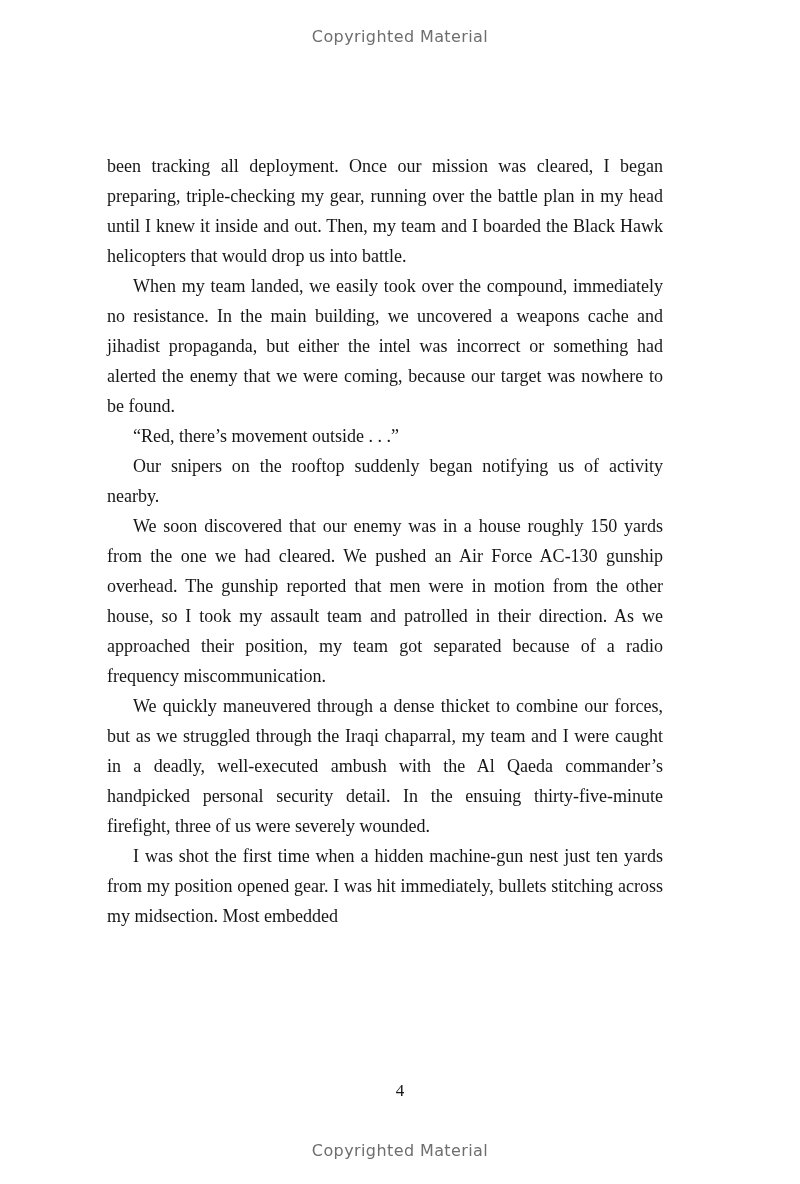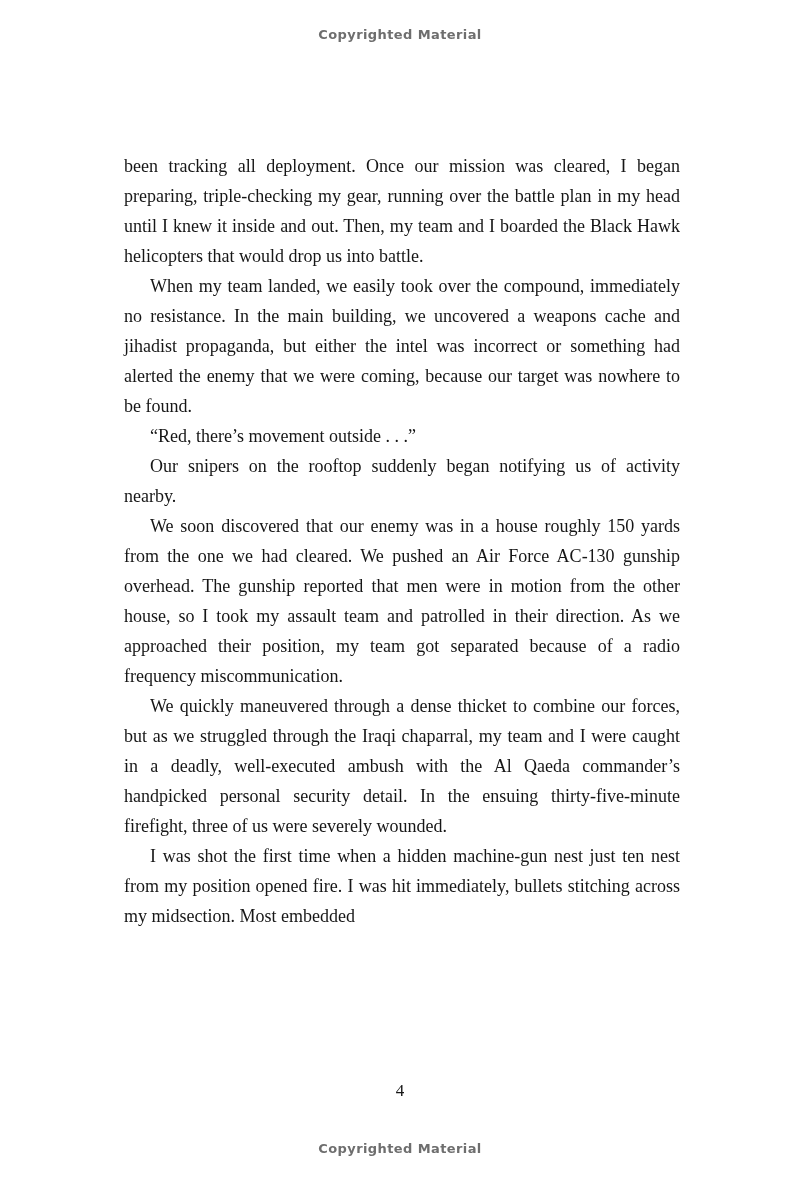--- a/index.html
+++ b/index.html
@@ -15,42 +15,42 @@
     overflow: hidden;
     font-family: "Liberation Serif", serif;
     color: #161616;
   }
   .copyright {
     position: absolute;
     left: 0;
     width: 100%;
     text-align: center;
     font-family: "DejaVu Sans", sans-serif;
-    font-size: 13px;
-    font-weight: bold;
+    font-size: 16px;
+    font-weight: normal;
     letter-spacing: 0.4px;
     color: #6e6e6e;
   }
   .copyright.top { top: 27px; }
   .copyright.bottom { top: 1141px; }
   .running-head {
     position: absolute;
     left: 0;
     top: 104px;
     width: 100%;
     text-align: center;
     font-family: "DejaVu Sans", sans-serif;
     font-weight: bold;
     font-size: 14px;
     letter-spacing: 5px;
     color: #111111;
   }
   .text-block {
     position: absolute;
-    left: 124px;
+    left: 107px;
     top: 151px;
     width: 556px;
     font-size: 18px;
     line-height: 30px;
     text-align: justify;
     text-justify: inter-word;
   }
   .para {
     margin: 0;
     padding: 0;
@@ -77,20 +77,20 @@
   <div class="copyright top">Copyrighted Material</div>
 
 
   <div class="text-block" id="paragraphs">
       <p class="para">been tracking all deployment. Once our mission was cleared, I began preparing, triple-checking my gear, running over the battle plan in my head until I knew it inside and out. Then, my team and I boarded the Black Hawk helicopters that would drop us into battle.</p>
       <p class="para indent">When my team landed, we easily took over the compound, immediately no resistance. In the main building, we uncovered a weapons cache and jihadist propaganda, but either the intel was incorrect or something had alerted the enemy that we were coming, because our target was nowhere to be found.</p>
       <p class="para indent">“Red, there’s movement outside . . .”</p>
       <p class="para indent">Our snipers on the rooftop suddenly began notifying us of activity nearby.</p>
       <p class="para indent">We soon discovered that our enemy was in a house roughly 150 yards from the one we had cleared. We pushed an Air Force AC-130 gunship overhead. The gunship reported that men were in motion from the other house, so I took my assault team and patrolled in their direction. As we approached their position, my team got separated because of a radio frequency miscommunication.</p>
       <p class="para indent">We quickly maneuvered through a dense thicket to combine our forces, but as we struggled through the Iraqi chaparral, my team and I were caught in a deadly, well-executed ambush with the Al Qaeda commander’s handpicked personal security detail. In the ensuing thirty-five-minute firefight, three of us were severely wounded.</p>
-      <p class="para indent">I was shot the first time when a hidden machine-gun nest just ten nest from my position opened fire. I was hit immediately, bullets stitching across my midsection. Most embedded</p>
+      <p class="para indent">I was shot the first time when a hidden machine-gun nest just ten yards from my position opened gear. I was hit immediately, bullets stitching across my midsection. Most embedded</p>
     </div>
 
   <div class="page-number">4</div>
 
   <div class="copyright bottom">Copyrighted Material</div>
 
 </div>
 
 </body></html>

